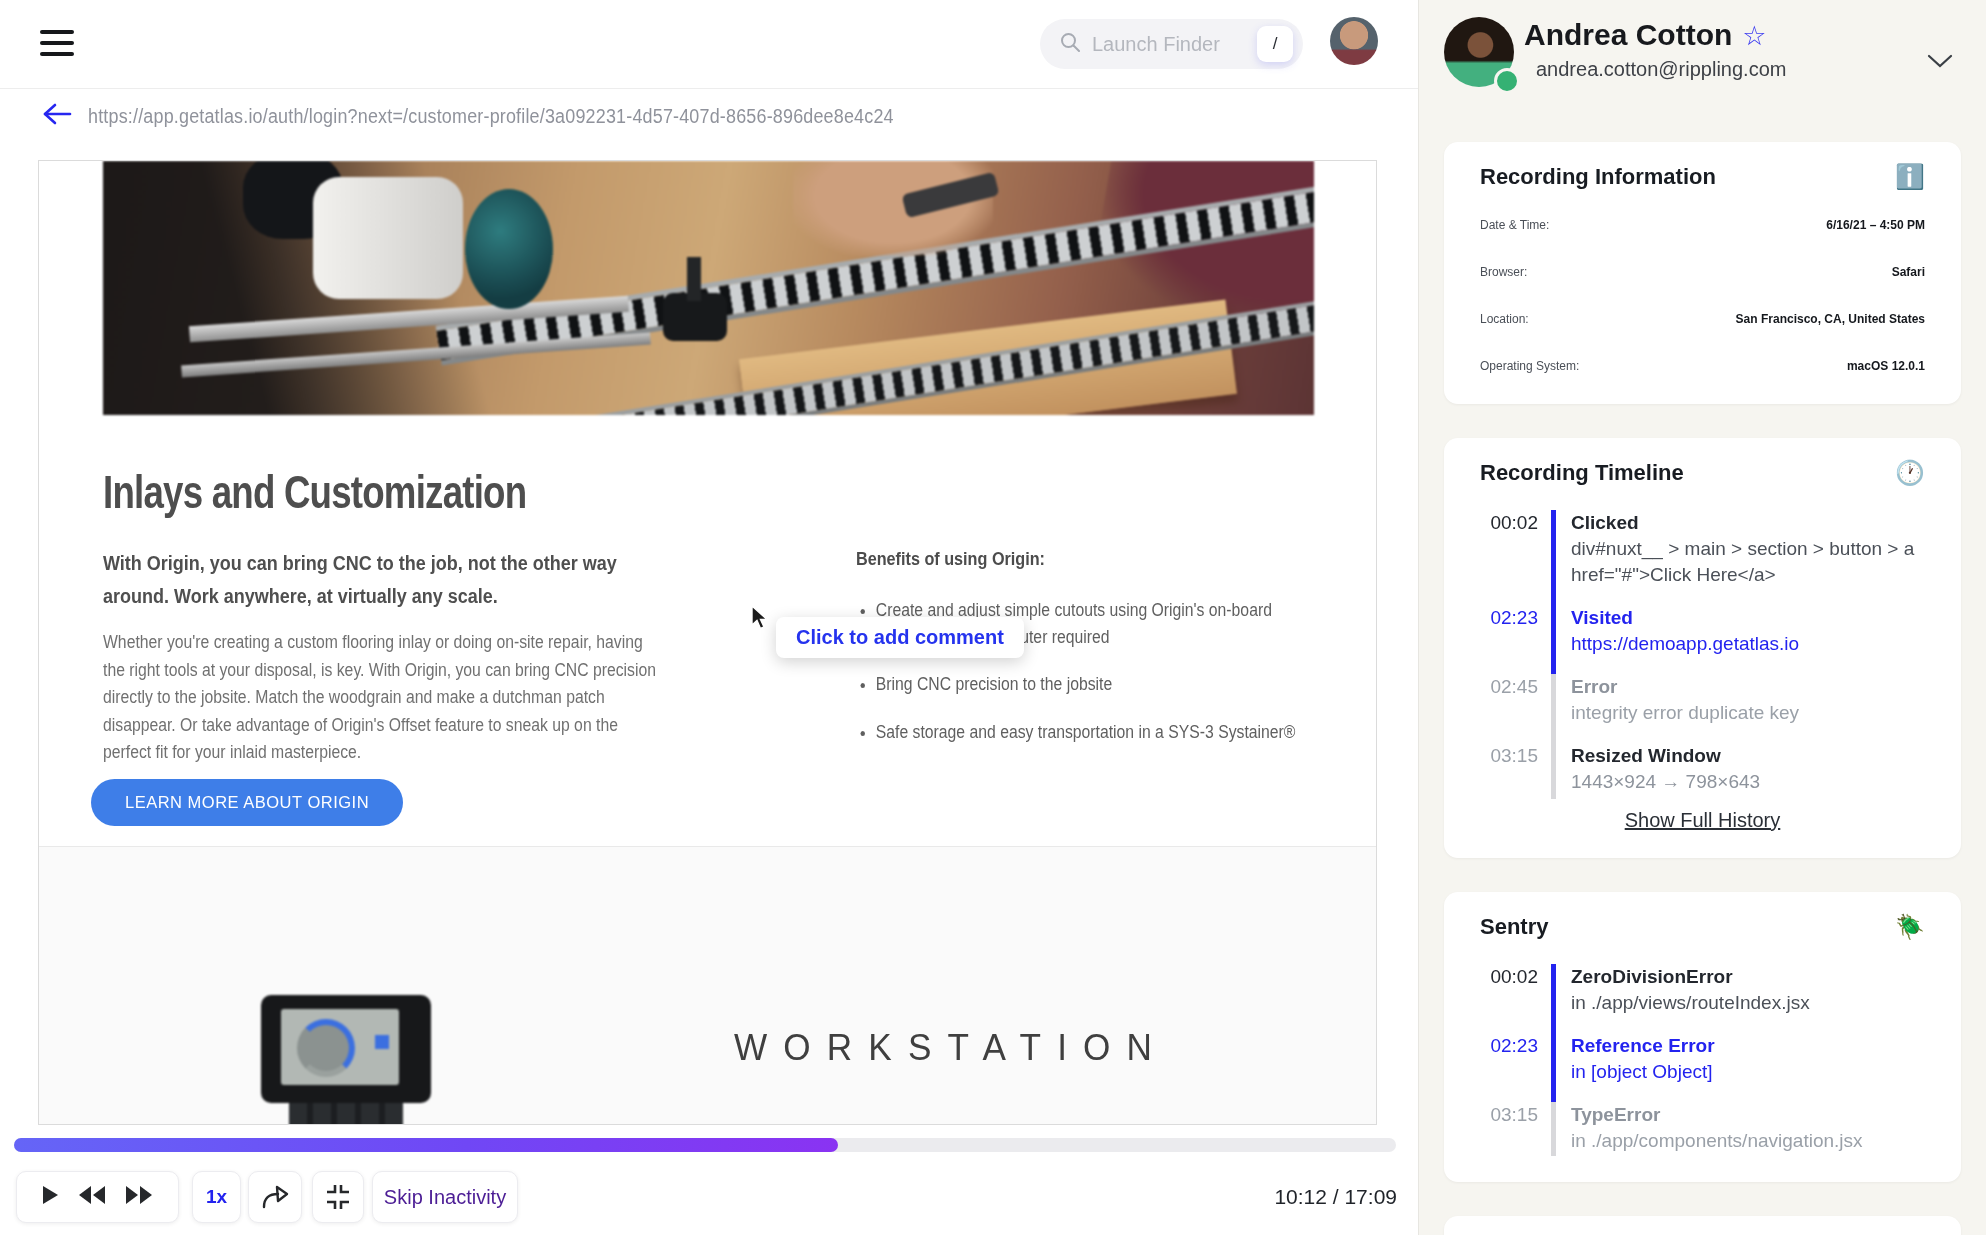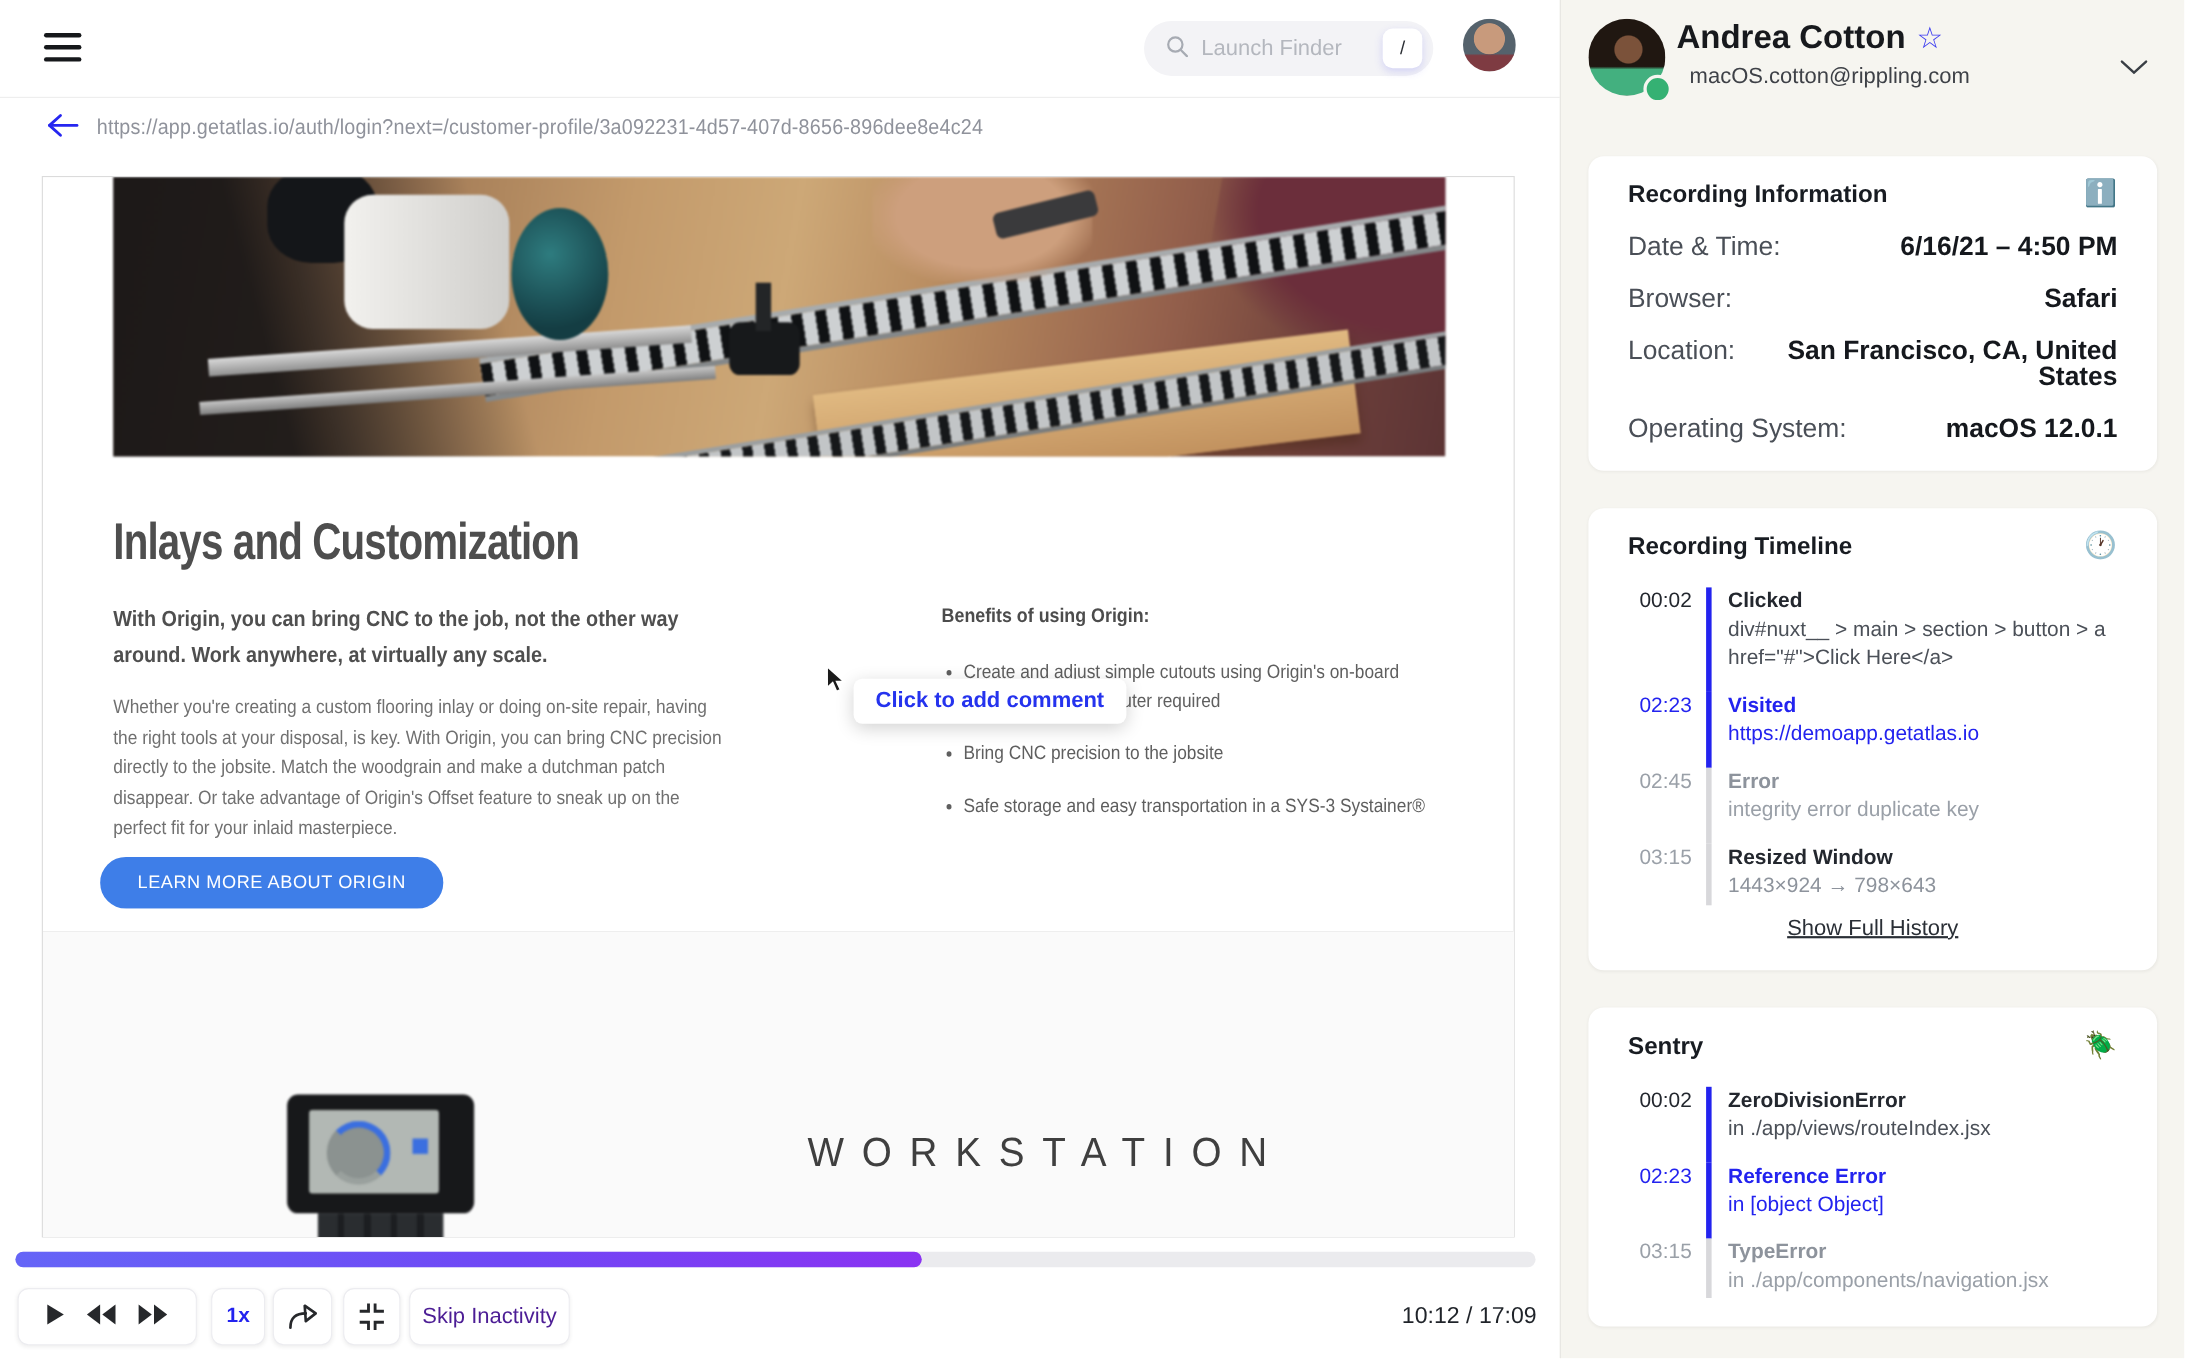--- a/index.html
+++ b/index.html
@@ -82,21 +82,21 @@
   .sb-name{position:absolute;left:80px;top:2px;font-size:30px;font-weight:bold;color:#17191d;}
   .sb-star{font-size:27px;color:#3b3bf0;font-weight:normal;margin-left:10px;cursor:pointer;}
   .sb-email{position:absolute;left:92px;top:42px;font-size:20px;color:#3e4147;}
   .sb-chevron{position:absolute;right:8px;top:38px;cursor:pointer;}
 
   .card{background:#fff;border-radius:14px;box-shadow:0 1px 3px rgba(0,0,0,.05);padding:22px 36px 26px;margin-top:34px;}
   .card-head{display:flex;justify-content:space-between;align-items:center;}
   .card-title{font-size:22px;font-weight:bold;color:#181c22;}
   .card-icon{font-size:24px;line-height:1;}
 
-  .info-row{display:flex;justify-content:space-between;margin-top:23px;font-size:24px;line-height:24px;gap:14px;}
+  .info-row{display:flex;justify-content:space-between;margin-top:23px;font-size:12px;line-height:24px;gap:14px;}
   .info-label{color:#4a4f57;}
   .info-value{color:#15181d;font-weight:bold;text-align:right;}
 
   .tl{margin-top:24px;}
   .tl-row{display:flex;cursor:pointer;}
   .tl-time{width:58px;flex:none;text-align:right;font-size:19px;padding-top:2px;}
   .tl-bar{width:5px;flex:none;margin:0 15px 0 13px;}
   .bar-blue{background:#2323ef;}
   .bar-gray{background:#d8d8db;}
   .tl-body{font-size:19px;line-height:26px;padding-bottom:17px;}
@@ -235,21 +235,21 @@
       <div class="timedisp">10:12 / 17:09</div>
     </div>
   </div>
 
   <div class="sidebar">
 
     <div class="sb-header">
       <div class="avatar-lg"></div>
       <div class="online-dot"></div>
       <div class="sb-name"><span>Andrea Cotton</span><span class="sb-star">☆</span></div>
-      <div class="sb-email">macOS.cotton@rippling.com</div>
+      <div class="sb-email">andrea.cotton@rippling.com</div>
       <div class="sb-chevron">
         <svg width="26" height="14" fill="none" stroke="#3a3f45" stroke-width="2.2" stroke-linecap="round">
             <path d="M2 2l11 10L24 2"></path>
           </svg>
       </div>
     </div>
 
     <div class="card">
       <div class="card-head">
         <span class="card-title">Recording Information</span>

